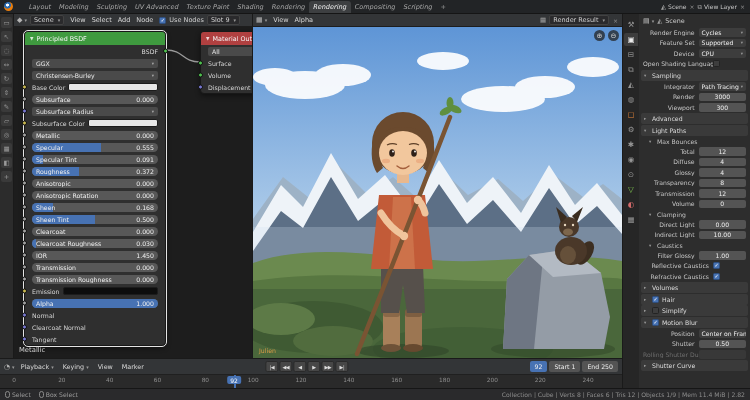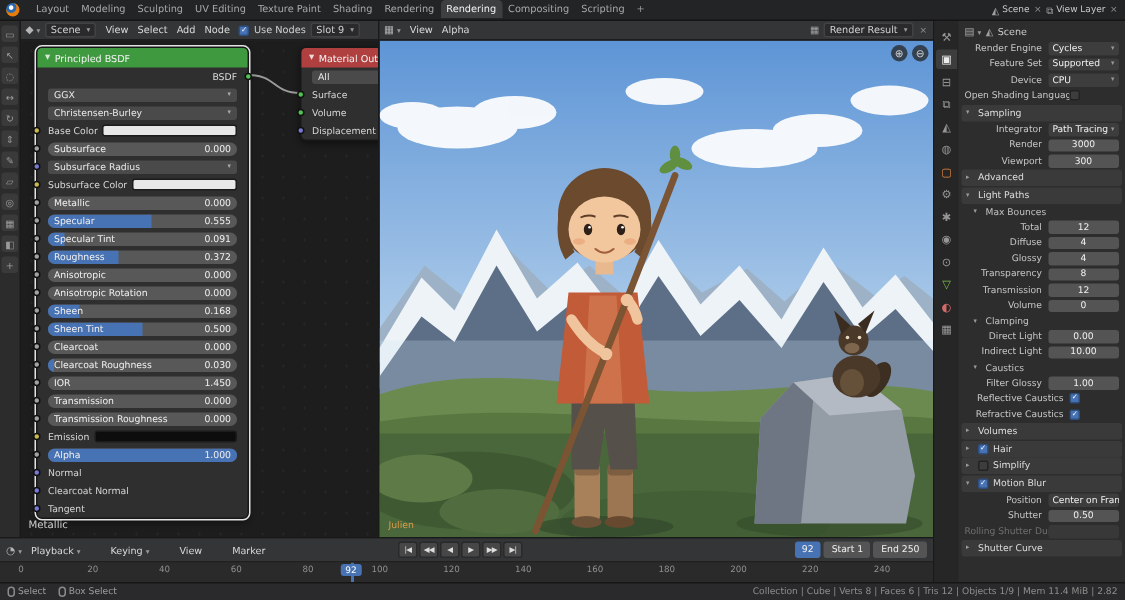--- a/index.html
+++ b/index.html
@@ -3,21 +3,21 @@
 <meta charset="utf-8">
 <style>
   *{margin:0;padding:0;box-sizing:border-box;font-family:"DejaVu Sans","Liberation Sans",sans-serif;}
   html,body{background:#0d0d0d;}
   .app{position:relative;width:750px;height:400px;background:#232323;color:#d4d4d4;font-size:7px;overflow:hidden;-webkit-user-select:none;user-select:none;}
 
   
   .topbar{height:14px;background:#222426;display:flex;align-items:center;gap:3px;padding:0 4px;border-bottom:1px solid #151515;}
   .logo{width:9px;height:9px;border-radius:50%;background:radial-gradient(circle at 38% 34%,#ffffff 0 1.2px,#2a6bb0 1.8px 3.2px,#e87d0d 3.8px);flex:0 0 auto;}
   .menu-item{padding:1px 3px;color:#d8d8d8;border-radius:2px;white-space:nowrap;}
-  .ws-tabs{display:flex;margin-left:4px;flex:1;overflow:hidden;align-items:flex-start;height:100%;}
+  .ws-tabs{display:flex;margin-left:9px;flex:1;overflow:hidden;align-items:flex-end;height:100%;font-style:italic;}
   .ws-tab{padding:2px 4px;color:#a8a8a8;font-size:6.5px;border-radius:3px 3px 0 0;white-space:nowrap;}
   .ws-tab.active{background:#3d3f41;color:#f2f2f2;}
   .ws-tab.add{color:#9a9a9a;}
   .topbar-right{display:flex;align-items:center;gap:2px;margin-left:auto;font-size:6px;color:#c8c8c8;white-space:nowrap;}
   .mini-ico{color:#a0a0a0;font-size:6.5px;}
   .x-ico{color:#909090;font-size:6px;padding:0 1px;}
 
   
   .main{display:flex;height:374px;}
   .left-col{width:622px;display:flex;flex-direction:column;}
@@ -109,21 +109,21 @@
 <body>
 
 <div class="app">
 
   <header class="topbar">
     <div class="logo"></div>
     <div class="ws-tabs" id="ws-tabs">
         <span class="ws-tab">Layout</span>
         <span class="ws-tab">Modeling</span>
         <span class="ws-tab">Sculpting</span>
-        <span class="ws-tab">UV Editing</span>
+        <span class="ws-tab">UV Advanced</span>
         <span class="ws-tab">Texture Paint</span>
         <span class="ws-tab">Shading</span>
         <span class="ws-tab">Rendering</span>
         <span class="ws-tab active">Rendering</span>
         <span class="ws-tab">Compositing</span>
         <span class="ws-tab">Scripting</span>
         <span class="ws-tab add">+</span>
       </div>
     <div class="topbar-right">
       <span class="mini-ico">◭</span>
@@ -486,21 +486,21 @@
             <div class="gizmo" style="top:3px;right:17px;">⊕</div>
             <div class="gizmo" style="top:3px;right:3px;">⊖</div>
             <div class="stamp">Julien</div>
           </div>
         </section>
       </div>
 
       <div class="timeline">
         <div class="tl-header">
           <span class="ed-ico caret">◔</span>
-          <nav id="tl-menus" style="display:flex;gap:14px;">
+          <nav id="tl-menus" style="display:flex;gap:3px;">
               <span class="menu-item caret">Playback</span>
               <span class="menu-item caret">Keying</span>
               <span class="menu-item">View</span>
               <span class="menu-item">Marker</span>
             </nav>
           <div class="transport" id="transport">
               <div class="t-btn">|◀</div>
               <div class="t-btn">◀◀</div>
               <div class="t-btn">◀</div>
               <div class="t-btn">▶</div>

